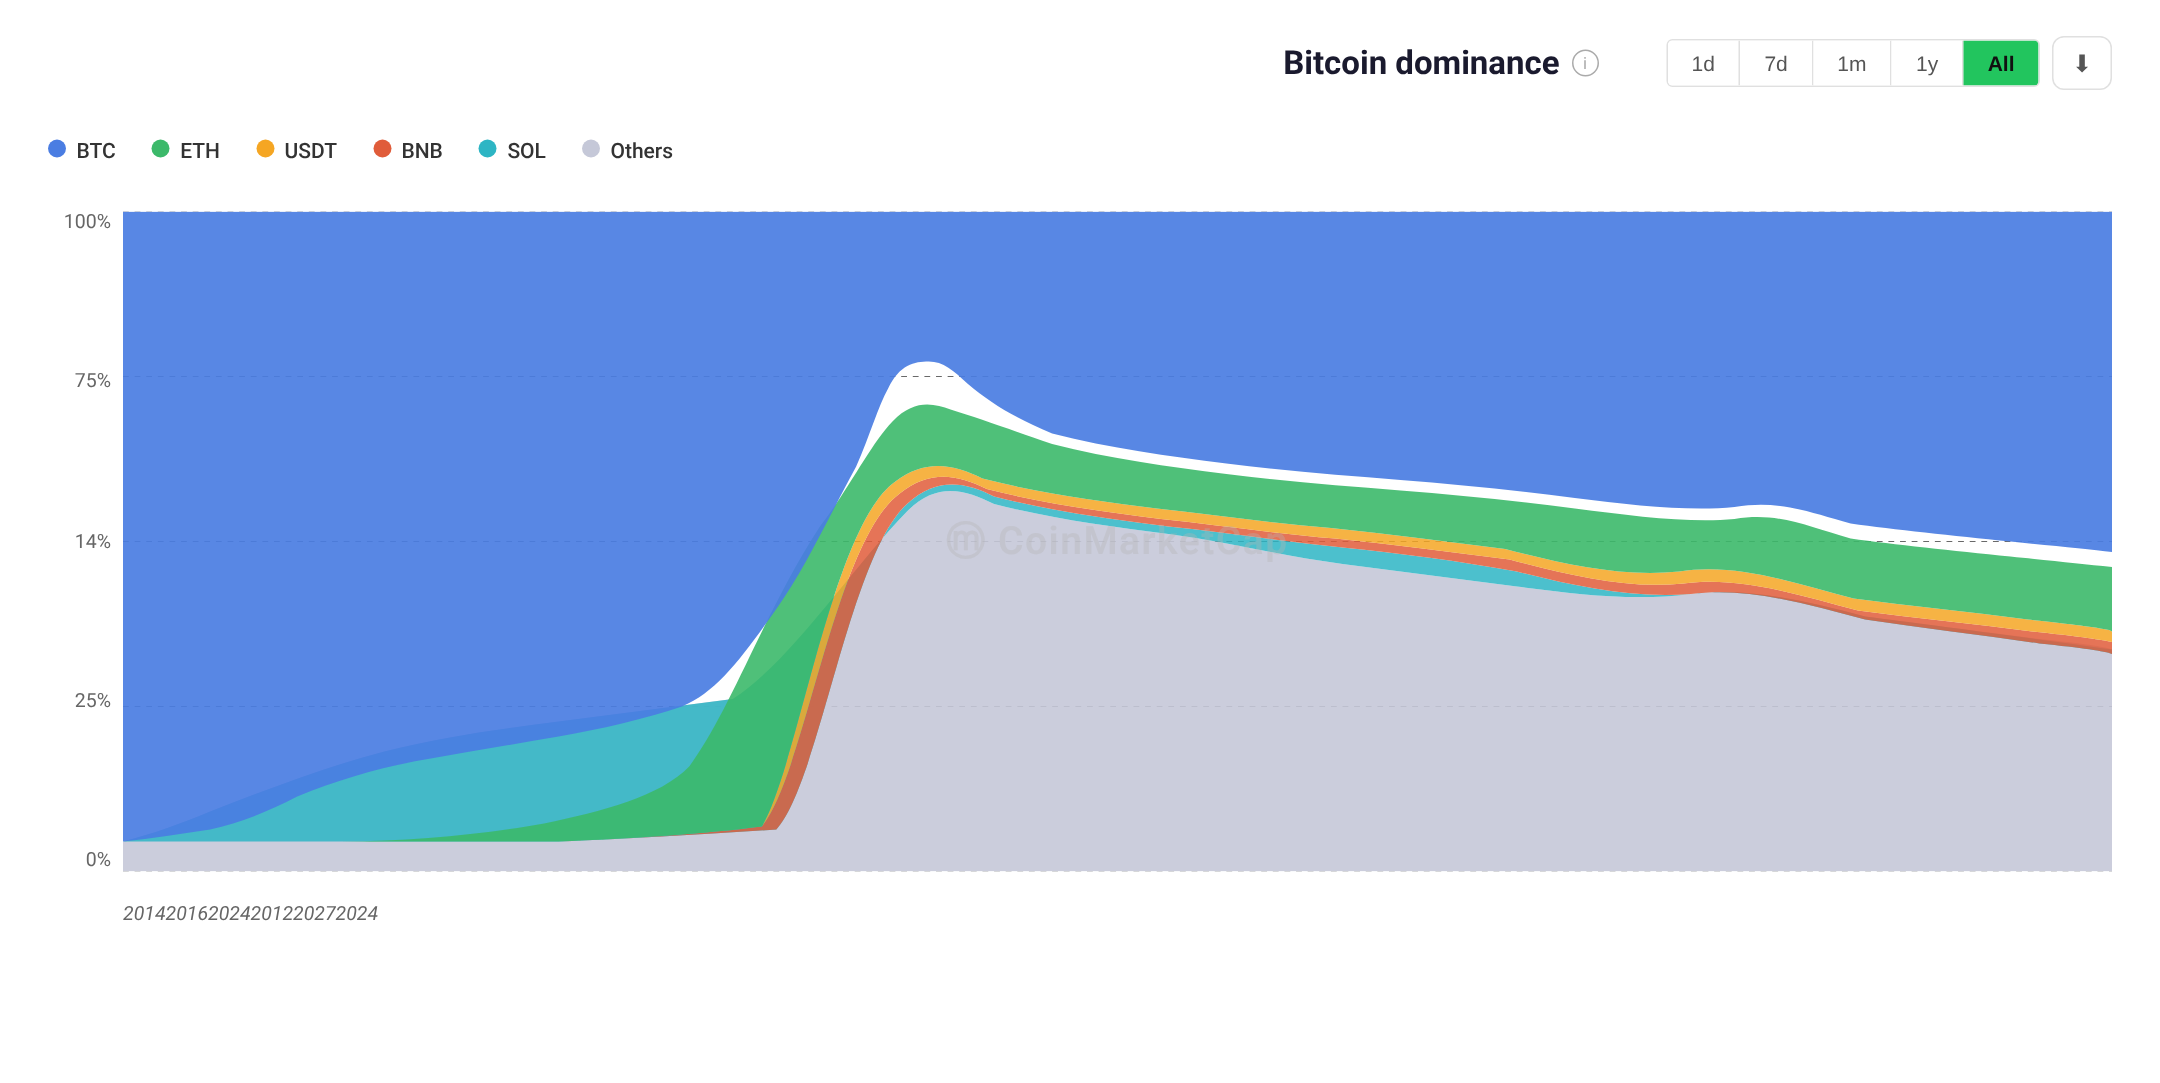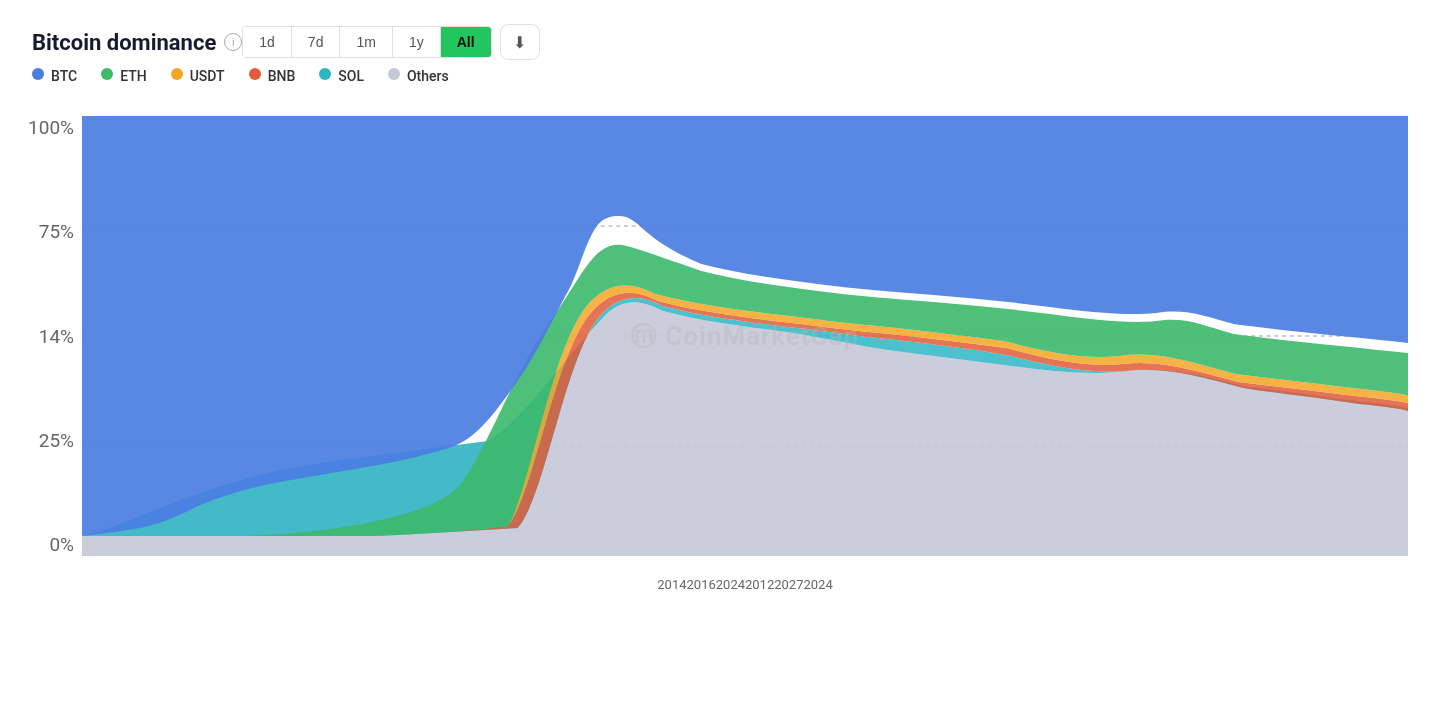--- a/index.html
+++ b/index.html
@@ -8,22 +8,23 @@
       background: #fff;
       color: #222;
       width: 1440px;
       min-height: 722px;
       padding: 24px 32px;
     }
 
     .header-row {
       display: flex;
       align-items: center;
-      justify-content: flex-start;
-      margin-bottom: 8px;
+      justify-content: flex-end;
+      margin-bottom: 33px;
+      gap: 45px;
     }
 
     .title-group {
       display: flex;
       align-items: center;
       gap: 8px;
     }
 
     .page-title {
       font-size: 22px;
@@ -130,21 +131,21 @@
       bottom: 40px;
       width: 50px;
       display: flex;
       flex-direction: column-reverse;
       justify-content: space-between;
       align-items: flex-end;
       padding-right: 8px;
     }
 
     .y-label {
-      font-size: 19px;
+      font-size: 13px;
       color: #666;
     }
 
     .chart-body {
       position: absolute;
       left: 50px;
       right: 0;
       top: 0;
       bottom: 40px;
       overflow: hidden;
@@ -156,22 +157,23 @@
     }
 
     .x-axis {
       position: absolute;
       left: 50px;
       right: 0;
       bottom: 0;
       height: 40px;
       display: flex;
       align-items: flex-end;
-      justify-content: center;
+      justify-content: flex-start;
       padding-bottom: 4px;
+      font-style: italic;
     }
 
     .x-label {
       font-size: 13px;
       color: #666;
       text-align: center;
     }
 
     .watermark {
       position: absolute;

